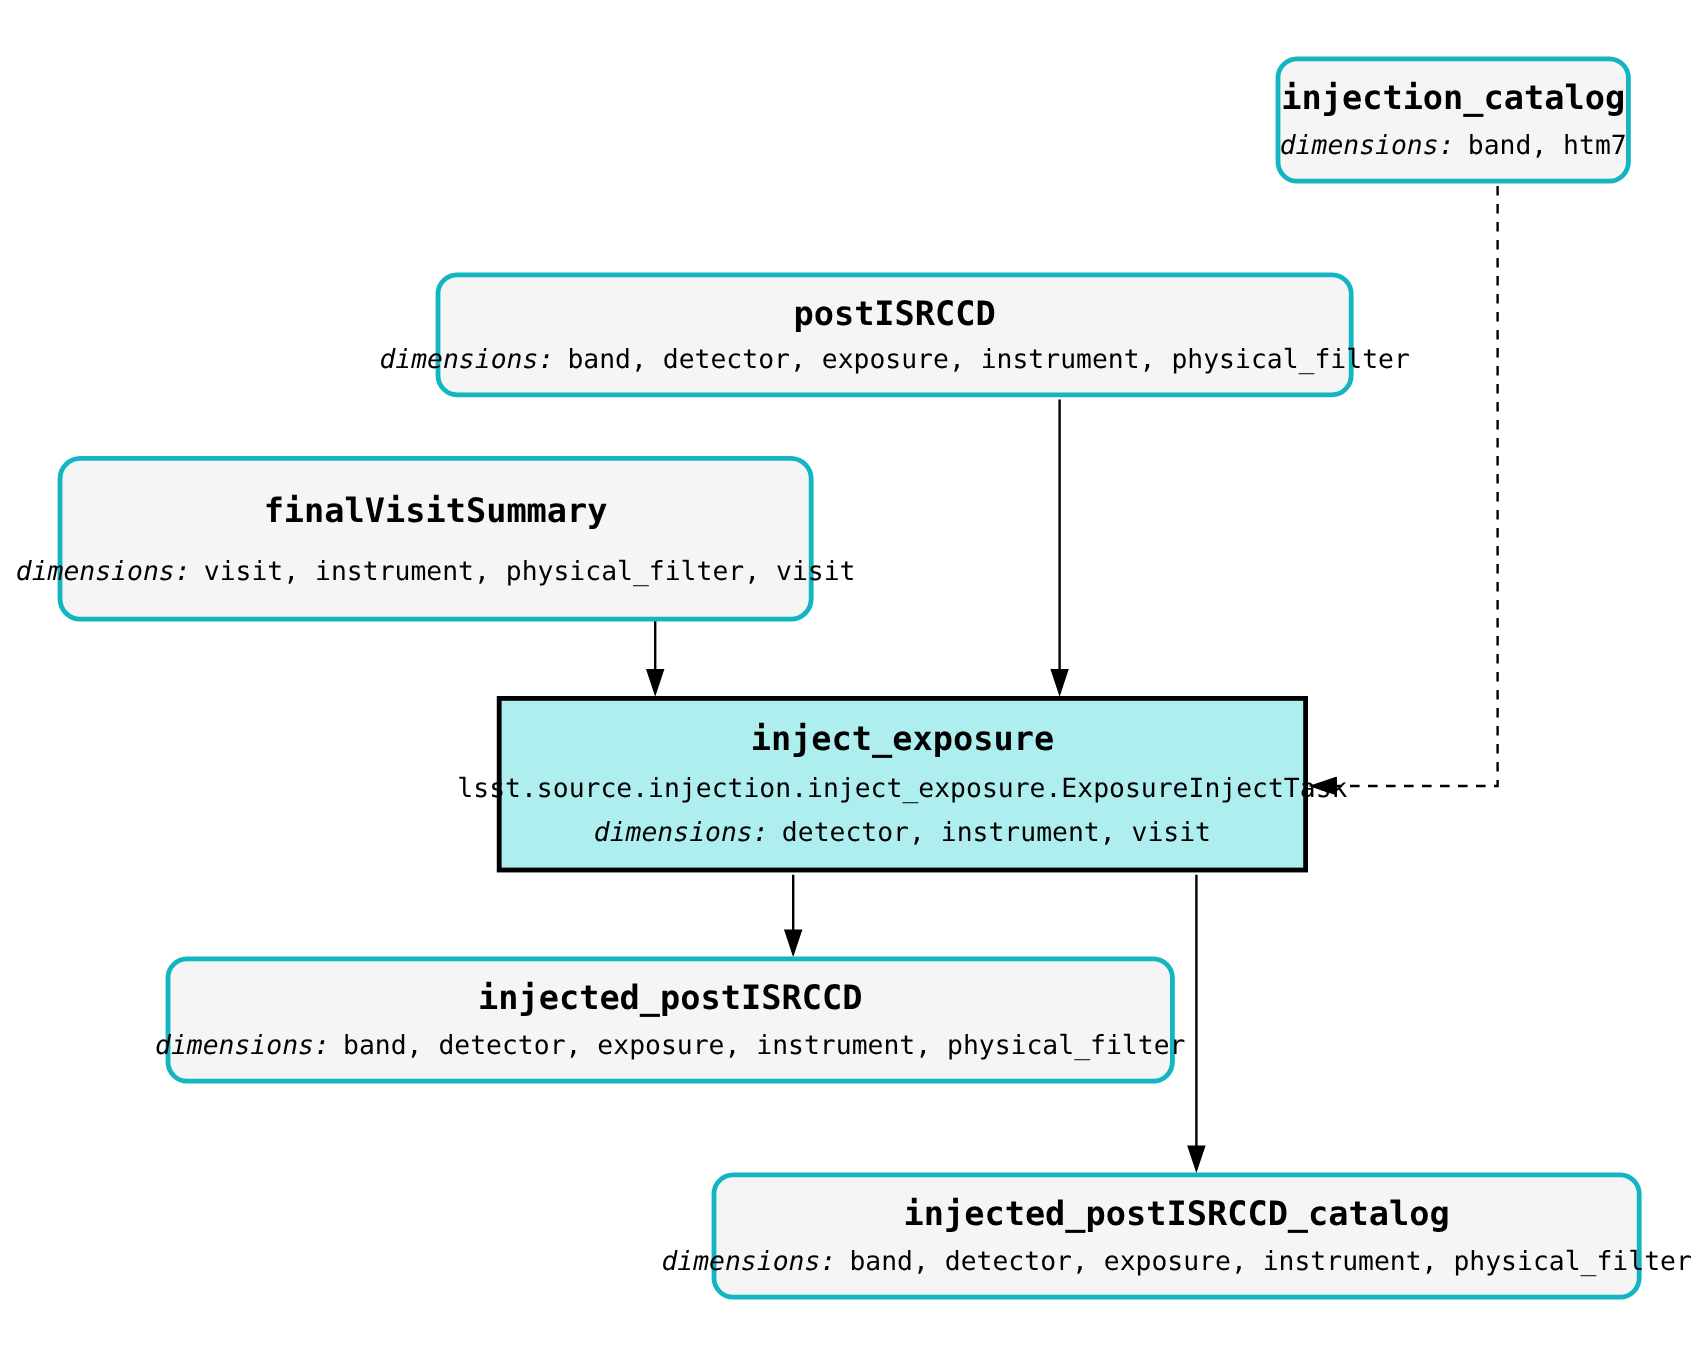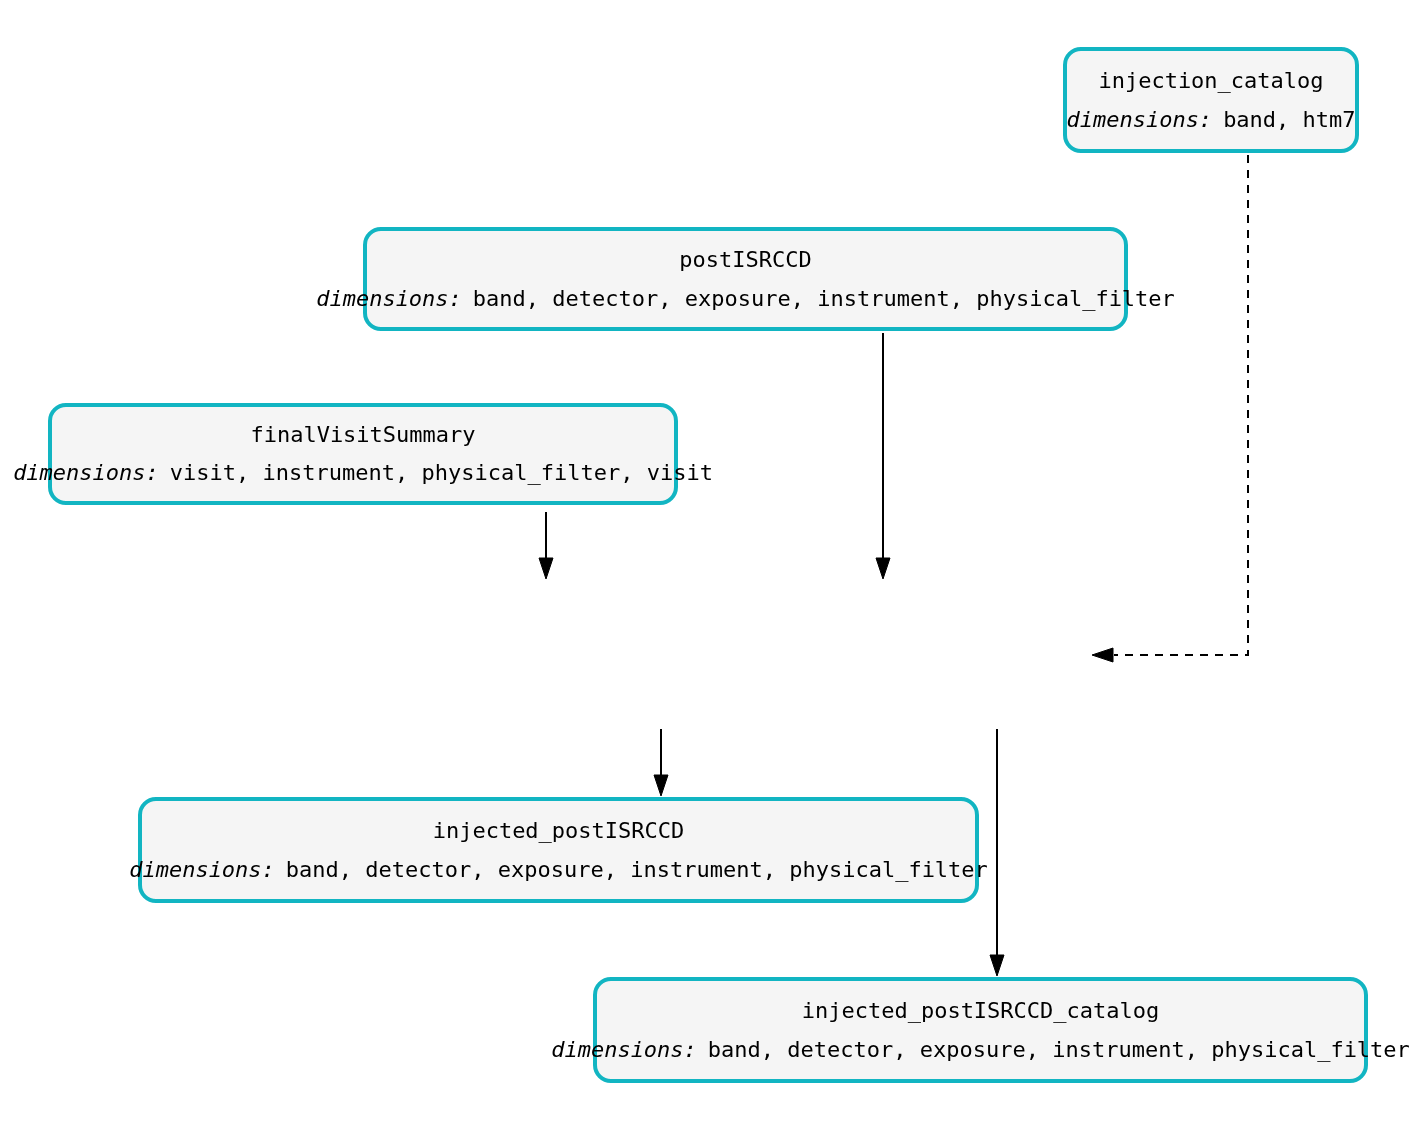--- a/index.html
+++ b/index.html
@@ -36,38 +36,38 @@
     border: 4px solid #12b5c2;
     border-radius: 18px;
     padding: 4px 10px;
   }
   .node.task {
     background: #afeeee;
     border: 4px solid #000000;
     border-radius: 0;
   }
   .node-title {
-    font-weight: normal;
-    font-size: 22px;
+    font-weight: bold;
+    font-size: 28px;
     line-height: 1.25;
     white-space: nowrap;
   }
   .node-line {
     font-size: 22px;
     line-height: 1.25;
     white-space: nowrap;
   }
   .dim-label {
     font-style: italic;
     margin-right: 11px;
   }
   
   #node-injection-catalog          { left: 1063px; top:  47px;  width: 296px; height: 106px; }
   #node-postisrccd                 { left:  363px; top:  227px; width: 765px; height: 104px; }
-  #node-finalvisitsummary          { left:   48px; top:  403px; width: 630px; height: 102px; }
+  #node-finalvisitsummary          { left:   48px; top:  380px; width: 630px; height: 138px; border-radius: 19px; }
   #node-inject-exposure            { left:  414px; top:  580px; width: 676px; height: 147px; }
   #node-injected-postisrccd        { left:  138px; top:  797px; width: 841px; height: 106px; }
   #node-injected-postisrccd-catalog{ left:  593px; top:  977px; width: 775px; height: 106px; }
 
   .edge-line {
     stroke: #000000;
     stroke-width: 2;
     fill: none;
   }
   .edge-line.dashed {
@@ -125,20 +125,27 @@
     </div>
   </div>
 
   <div class="node" id="node-finalvisitsummary">
     <div class="node-title">finalVisitSummary</div>
     <div class="node-line">
       <span class="dim-label">dimensions:</span><span>visit, instrument, physical_filter, visit</span>
     </div>
   </div>
 
+  <div class="node task" id="node-inject-exposure">
+    <div class="node-title">inject_exposure</div>
+    <div class="node-line">lsst.source.injection.inject_exposure.ExposureInjectTask</div>
+    <div class="node-line">
+      <span class="dim-label">dimensions:</span><span>detector, instrument, visit</span>
+    </div>
+  </div>
 
   <div class="node" id="node-injected-postisrccd">
     <div class="node-title">injected_postISRCCD</div>
     <div class="node-line">
       <span class="dim-label">dimensions:</span><span>band, detector, exposure, instrument, physical_filter</span>
     </div>
   </div>
 
   <div class="node" id="node-injected-postisrccd-catalog">
     <div class="node-title">injected_postISRCCD_catalog</div>

